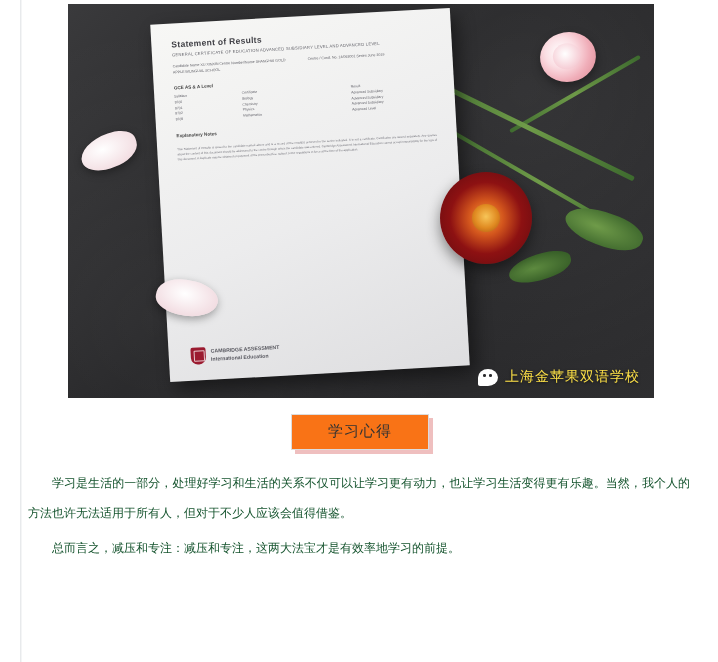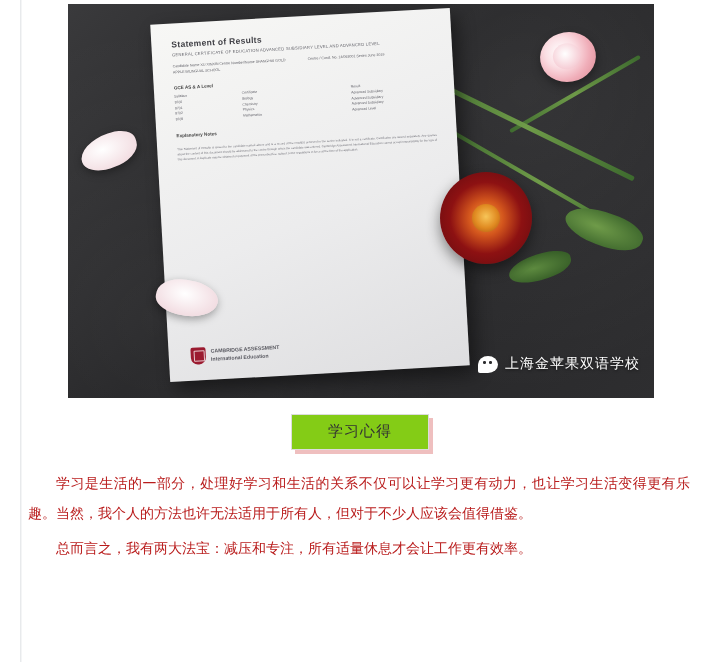--- a/index.html
+++ b/index.html
@@ -231,24 +231,24 @@
     left: 88px; top: 276px;
     width: 62px; height: 36px;
     background: radial-gradient(ellipse at 45% 40%, #ffffff, #f2dde2 70%, #d9bcc3);
     border-radius: 55% 45% 60% 40%;
     transform: rotate(14deg);
     box-shadow: 0 3px 8px rgba(0,0,0,.35);
   }
   .watermark {
     position: absolute;
     right: 14px;
-    bottom: 25px;
+    bottom: 12px;
     display: flex;
     align-items: flex-end;
-    color: #ffffff;
+    color: #fde047;
     font-size: 14px;
     letter-spacing: 1px;
     text-shadow: 0 1px 3px rgba(0,0,0,.6);
   }
   .watermark .wechat {
     width: 20px;
     height: 17px;
     background: #ffffff;
     border-radius: 50% 50% 50% 10%;
     margin-right: 7px;
@@ -267,34 +267,34 @@
   .watermark .wechat:after { left: 11px; }
 
   
   .pill-wrap {
     margin: 16px 0 0 0;
     display: flex;
     justify-content: center;
   }
   .pill {
     position: relative;
-    background: #84cc16;
+    background: #f97316;
     border: 1px solid #dcdcdc;
     box-shadow: 4px 4px 0 #efbfbf;
     padding: 7px 36px 8px;
     font-size: 15px;
     color: #333333;
     letter-spacing: 1px;
   }
 
   
   .body {
     margin: 18px 6px 0 4px;
-    color: #b91c1c;
-    font-size: 14px;
+    color: #14532d;
+    font-size: 12px;
     line-height: 30px;
     text-align: justify;
   }
   .body p {
     margin: 0 0 5px 0;
     text-indent: 2em;
   }
 </style>
 </head>
 <body>
@@ -383,17 +383,17 @@
         <span>上海金苹果双语学校</span>
       </div>
     </div>
 
     <div class="pill-wrap">
       <div class="pill">学习心得</div>
     </div>
 
     <div class="body">
       <p>学习是生活的一部分，处理好学习和生活的关系不仅可以让学习更有动力，也让学习生活变得更有乐趣。当然，我个人的方法也许无法适用于所有人，但对于不少人应该会值得借鉴。</p>
-      <p>总而言之，我有两大法宝：减压和专注，所有适量休息才会让工作更有效率。</p>
+      <p>总而言之，减压和专注：减压和专注，这两大法宝才是有效率地学习的前提。</p>
     </div>
 
   </div>
 </div>
 
 </body></html>

